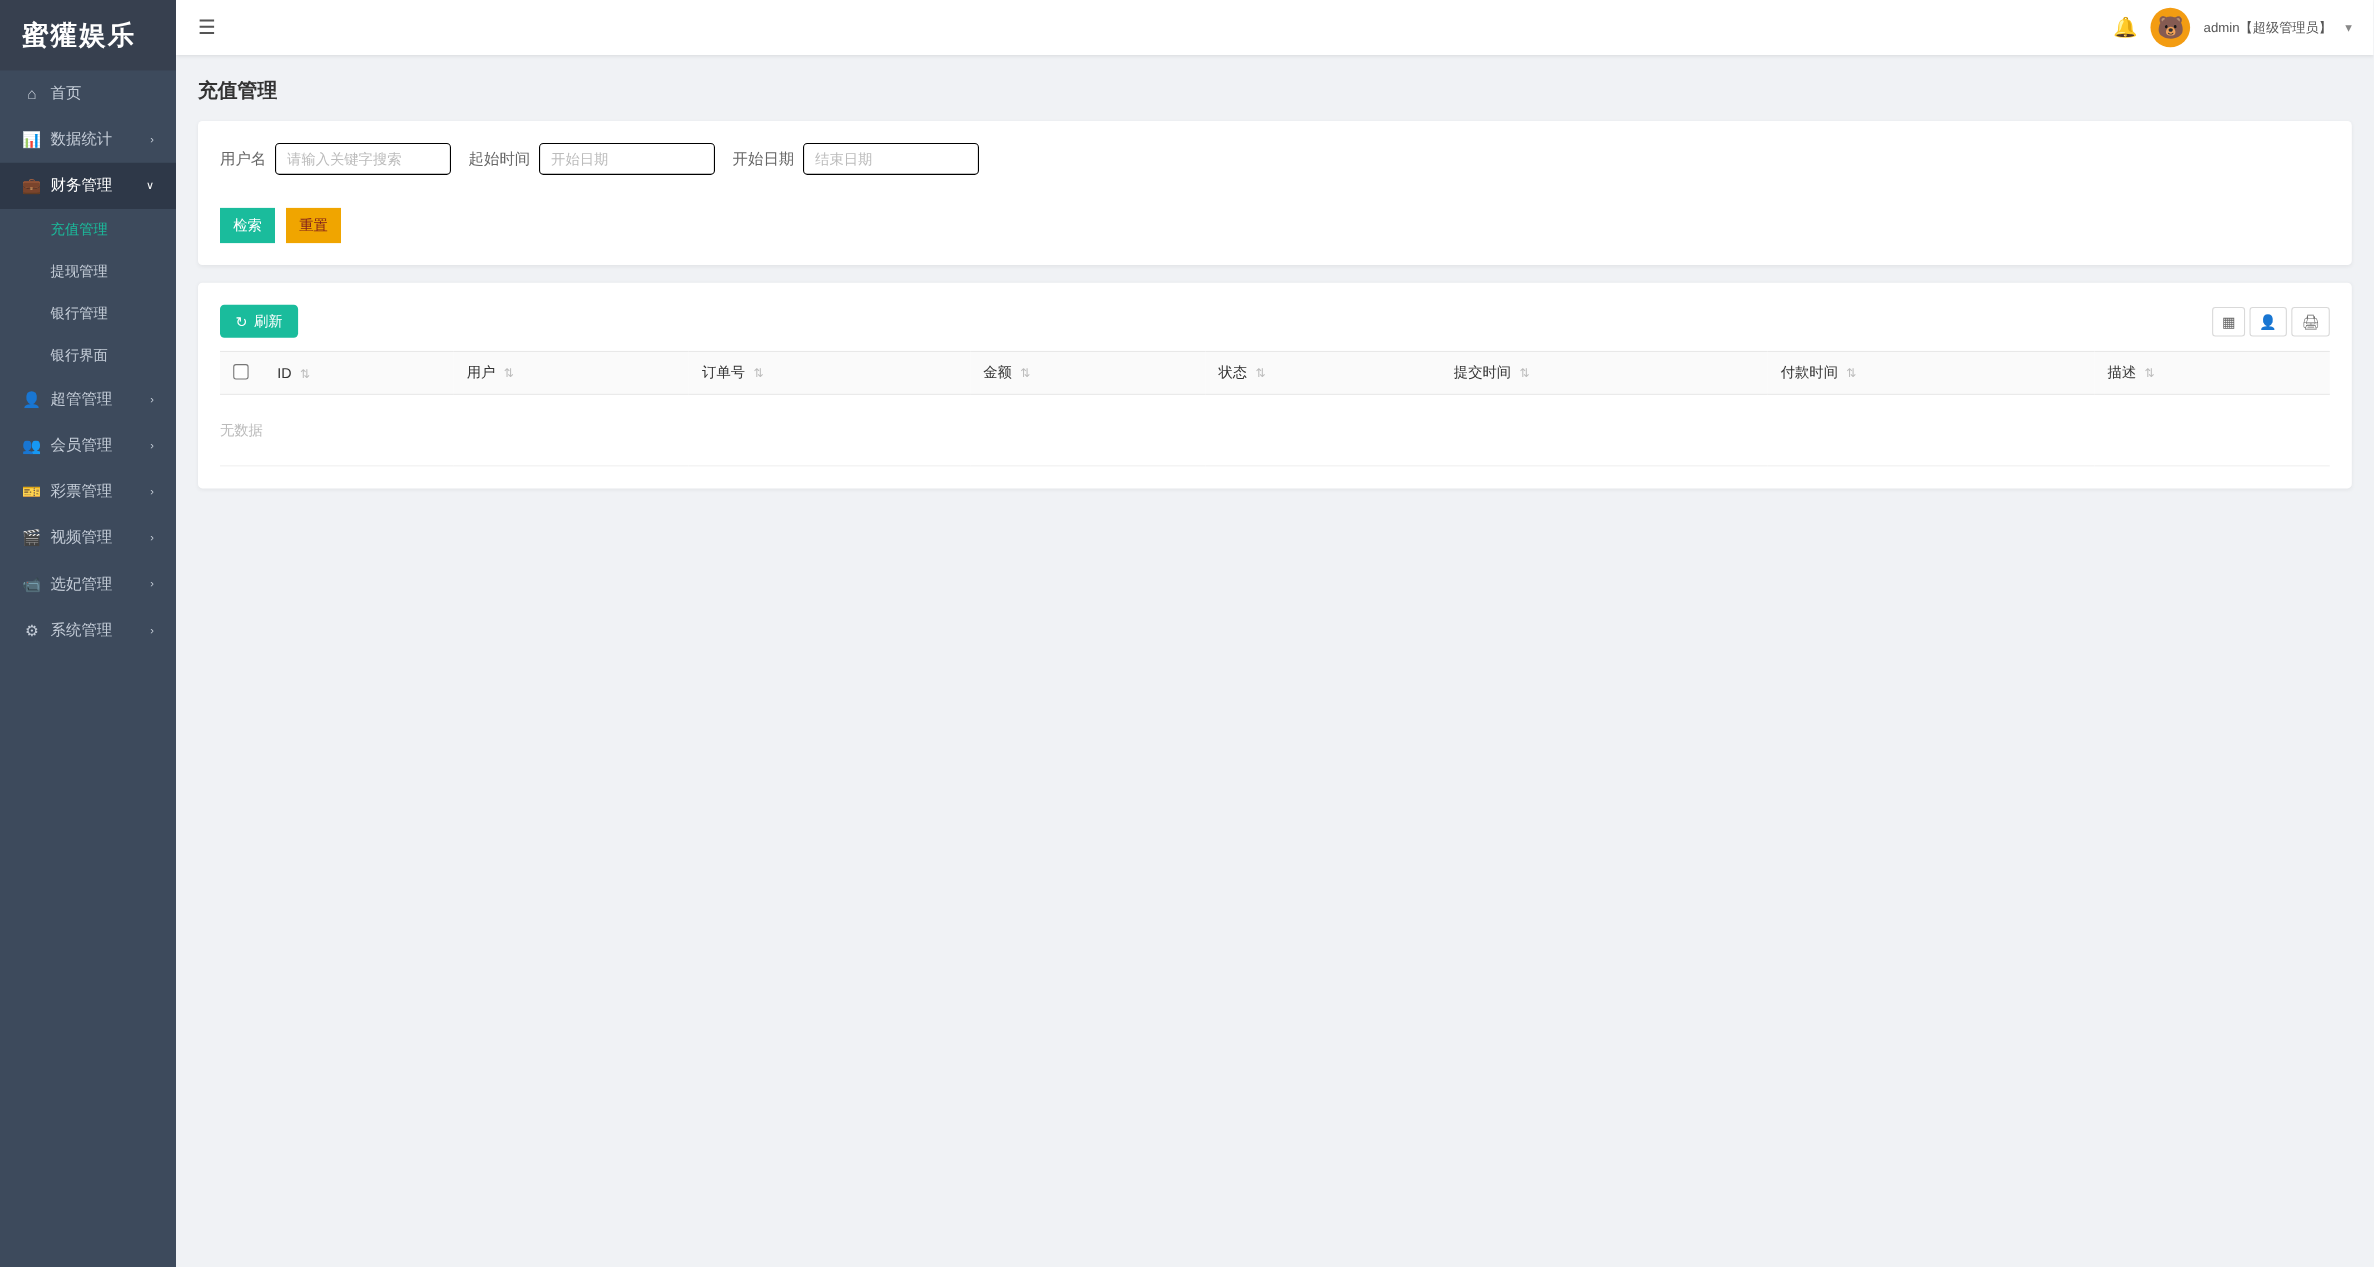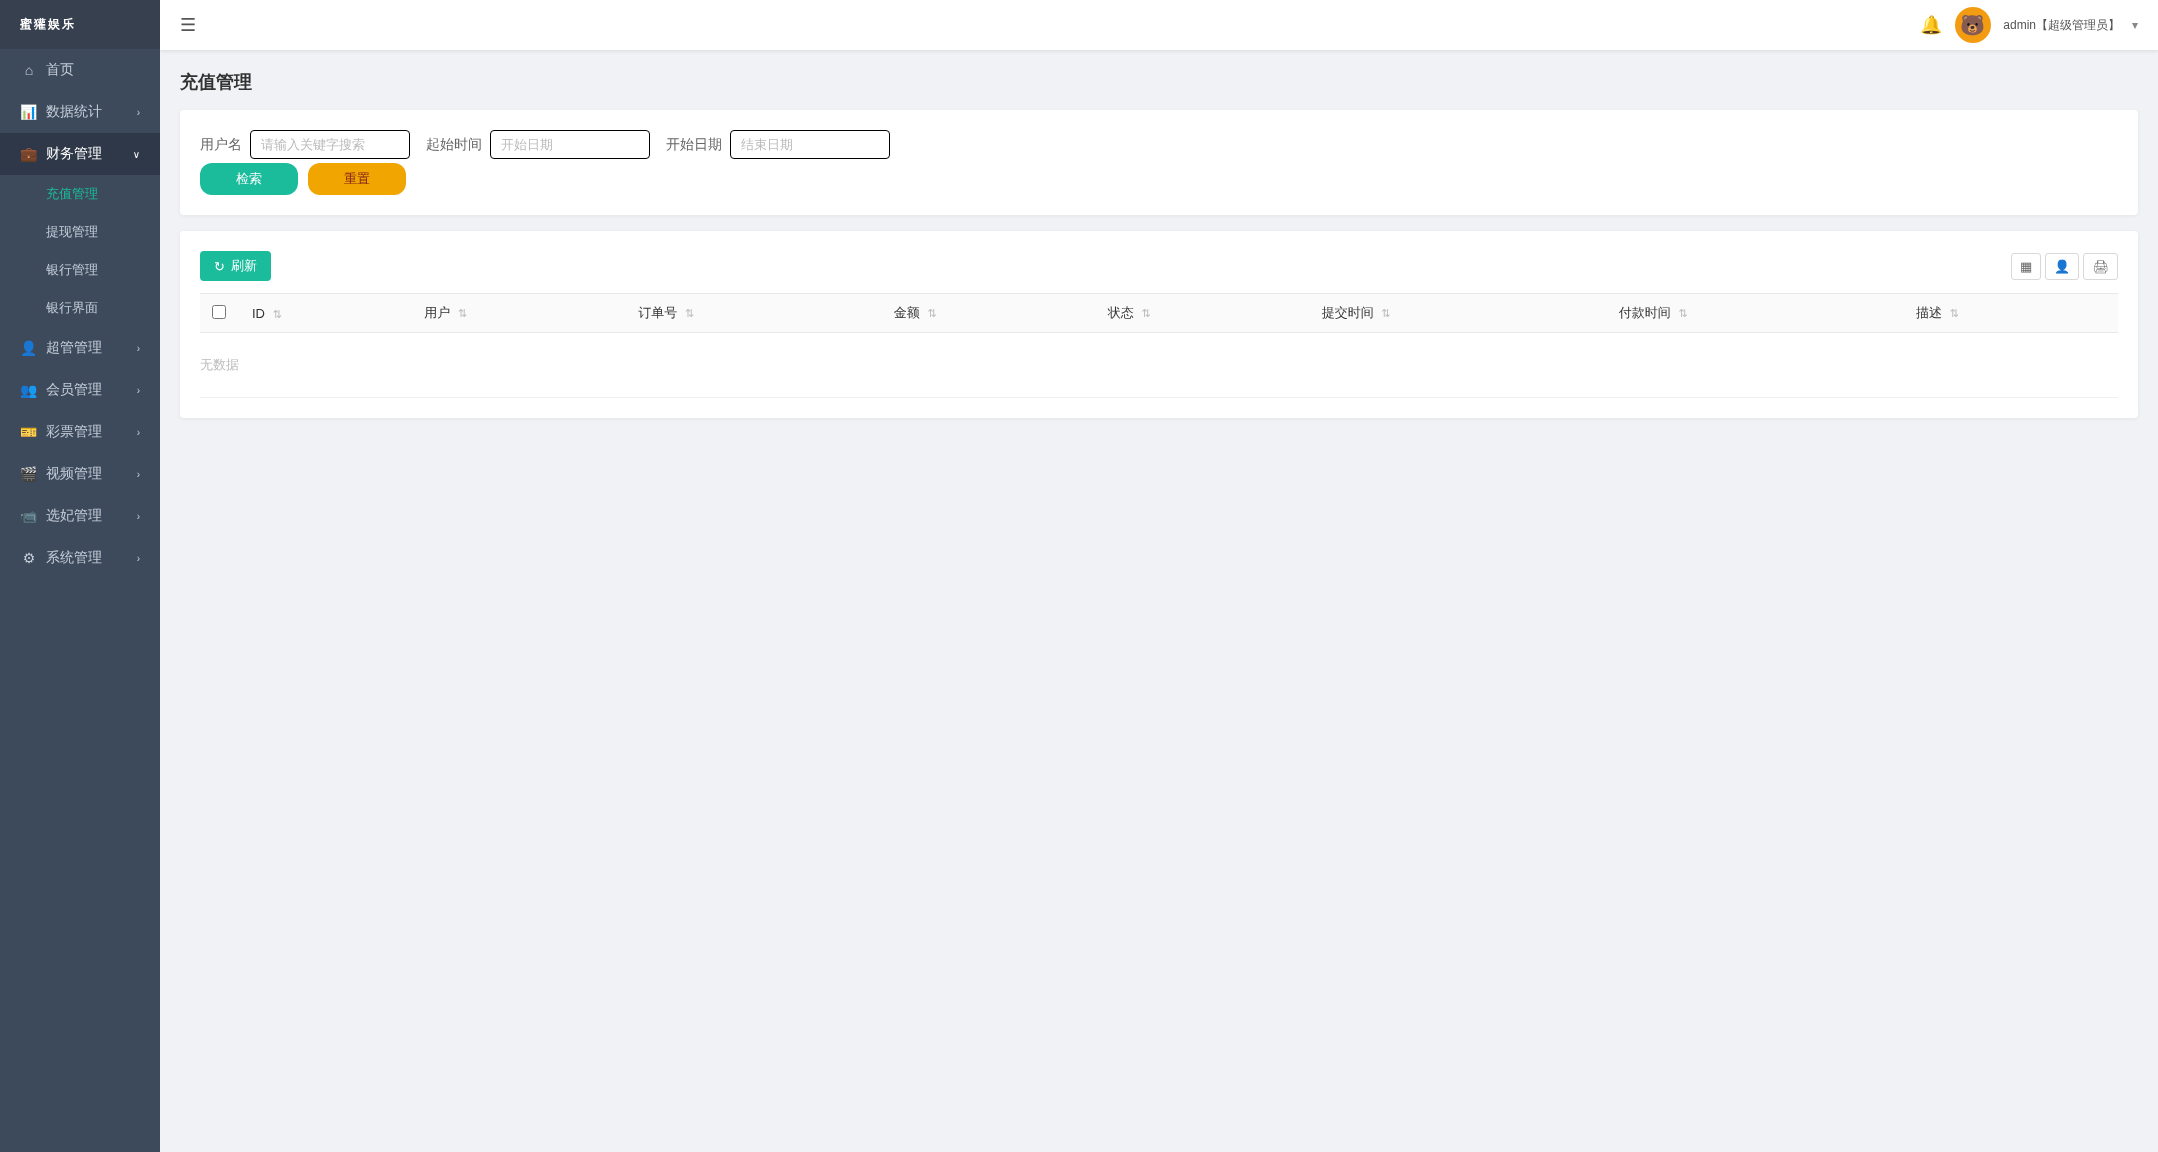--- a/index.html
+++ b/index.html
@@ -11,21 +11,21 @@
       min-width: 160px;
       background: #3d4a5c;
       color: #b0bec5;
       display: flex;
       flex-direction: column;
       height: 100vh;
       overflow-y: auto;
     }
     .sidebar-logo {
       padding: 16px 20px;
-      font-size: 12px;
+      font-size: 24px;
       color: #fff;
       font-weight: bold;
       background: #37404f;
       letter-spacing: 2px;
       white-space: nowrap;
     }
     .sidebar-nav { flex: 1; }
     .nav-item {
       display: flex;
       align-items: center;
@@ -103,39 +103,39 @@
       margin-bottom: 16px;
       box-shadow: 0 1px 4px rgba(0,0,0,0.06);
     }
 
     
     .filter-row {
       display: flex;
       align-items: center;
       gap: 16px;
       flex-wrap: wrap;
-      margin-bottom: 4px;
+      margin-bottom: 30px;
     }
     .filter-group { display: flex; align-items: center; gap: 8px; }
     .filter-label { color: #666; font-size: 14px; white-space: nowrap; }
     .filter-input {
       border: 1px solid #000000;
       border-radius: 4px;
       padding: 6px 10px;
       font-size: 13px;
       color: #333;
       outline: none;
       width: 160px;
     }
     .filter-input::placeholder { color: #bbb; }
 
     
     .btn {
-      padding: 7px 36px;
-      border-radius: 12px;
+      padding: 7px 12px;
+      border-radius: 0;
       border: none;
       cursor: pointer;
       font-size: 13px;
       font-weight: 500;
       font-family: Liberation Mono, monospace;
     }
     .btn-search { background: #1abc9c; color: #fff; }
     .btn-reset { background: #f0a500; color: #7f1d1d; border: none; }
 
     

